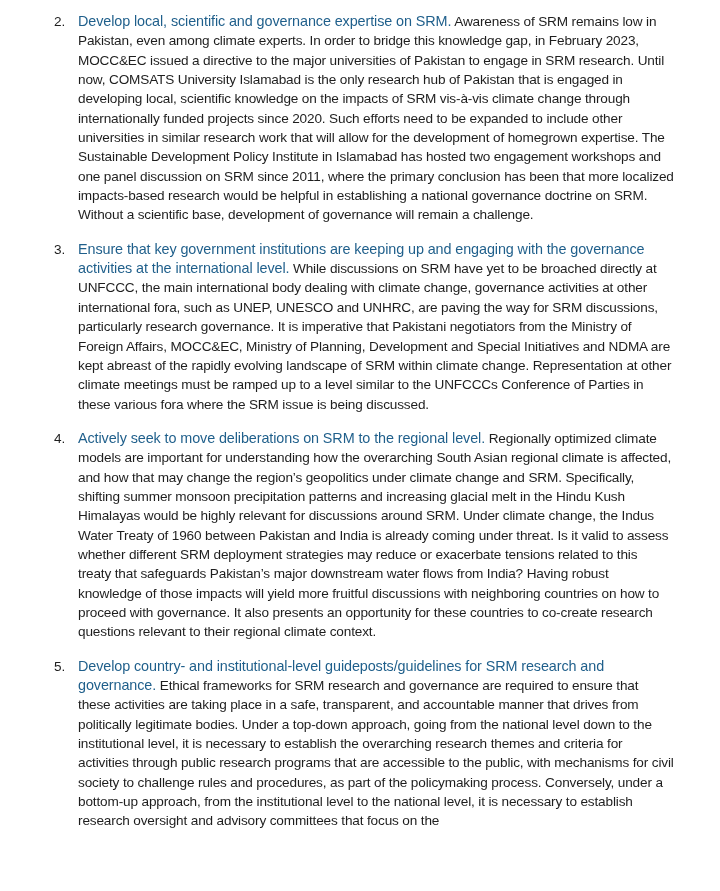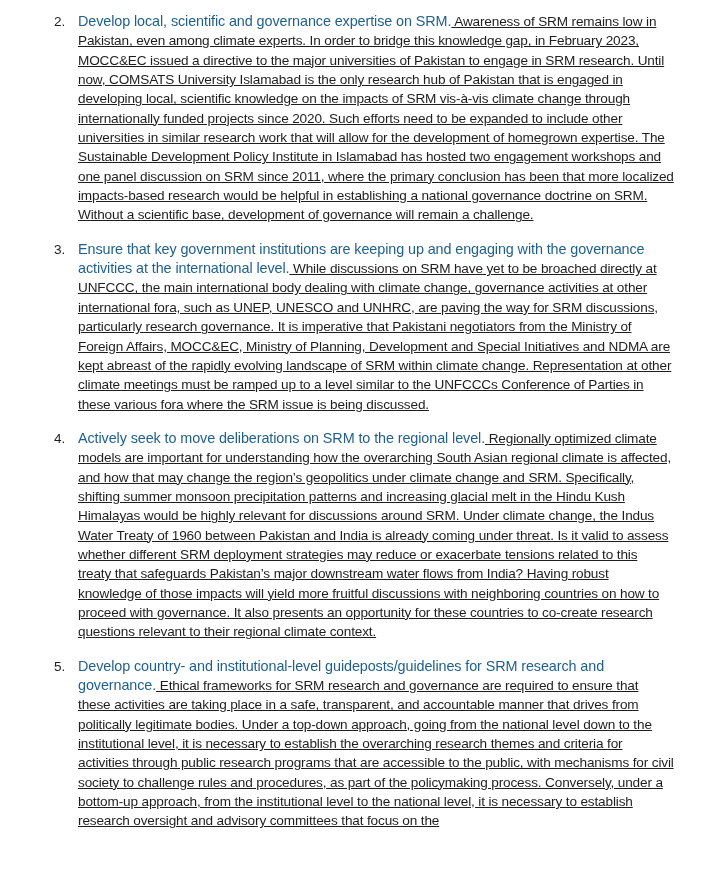--- a/index.html
+++ b/index.html
@@ -43,21 +43,20 @@
       color: #1e1e1e;
     }
     .rec-heading {
       color: #1f5f8b;
       font-size: 14.4px;
       letter-spacing: -0.1px;
       text-align: right;
     }
     .rec-body {
       color: #1e1e1e;
-      text-decoration: underline;
     }
   </style>
 </head>
 <body style="background: rgb(255, 255, 255);">
 
 <div class="page">
   <ol class="rec-list">
     <li class="rec-item">
       <span class="rec-num" style="color: rgb(30, 30, 30);">2.</span><span class="rec-heading" style="color: rgb(31, 95, 139);">Develop local, scientific and governance expertise on SRM.</span><span class="rec-body" style="color: rgb(30, 30, 30);"> Awareness of SRM remains low in Pakistan, even among climate experts. In order to bridge this knowledge gap, in February 2023, MOCC&amp;EC issued a directive to the major universities of Pakistan to engage in SRM research. Until now, COMSATS University Islamabad is the only research hub of Pakistan that is engaged in developing local, scientific knowledge on the impacts of SRM vis-à-vis climate change through internationally funded projects since 2020. Such efforts need to be expanded to include other universities in similar research work that will allow for the development of homegrown expertise. The Sustainable Development Policy Institute in Islamabad has hosted two engagement workshops and one panel discussion on SRM since 2011, where the primary conclusion has been that more localized impacts-based research would be helpful in establishing a national governance doctrine on SRM. Without a scientific base, development of governance will remain a challenge.</span>
     </li>

